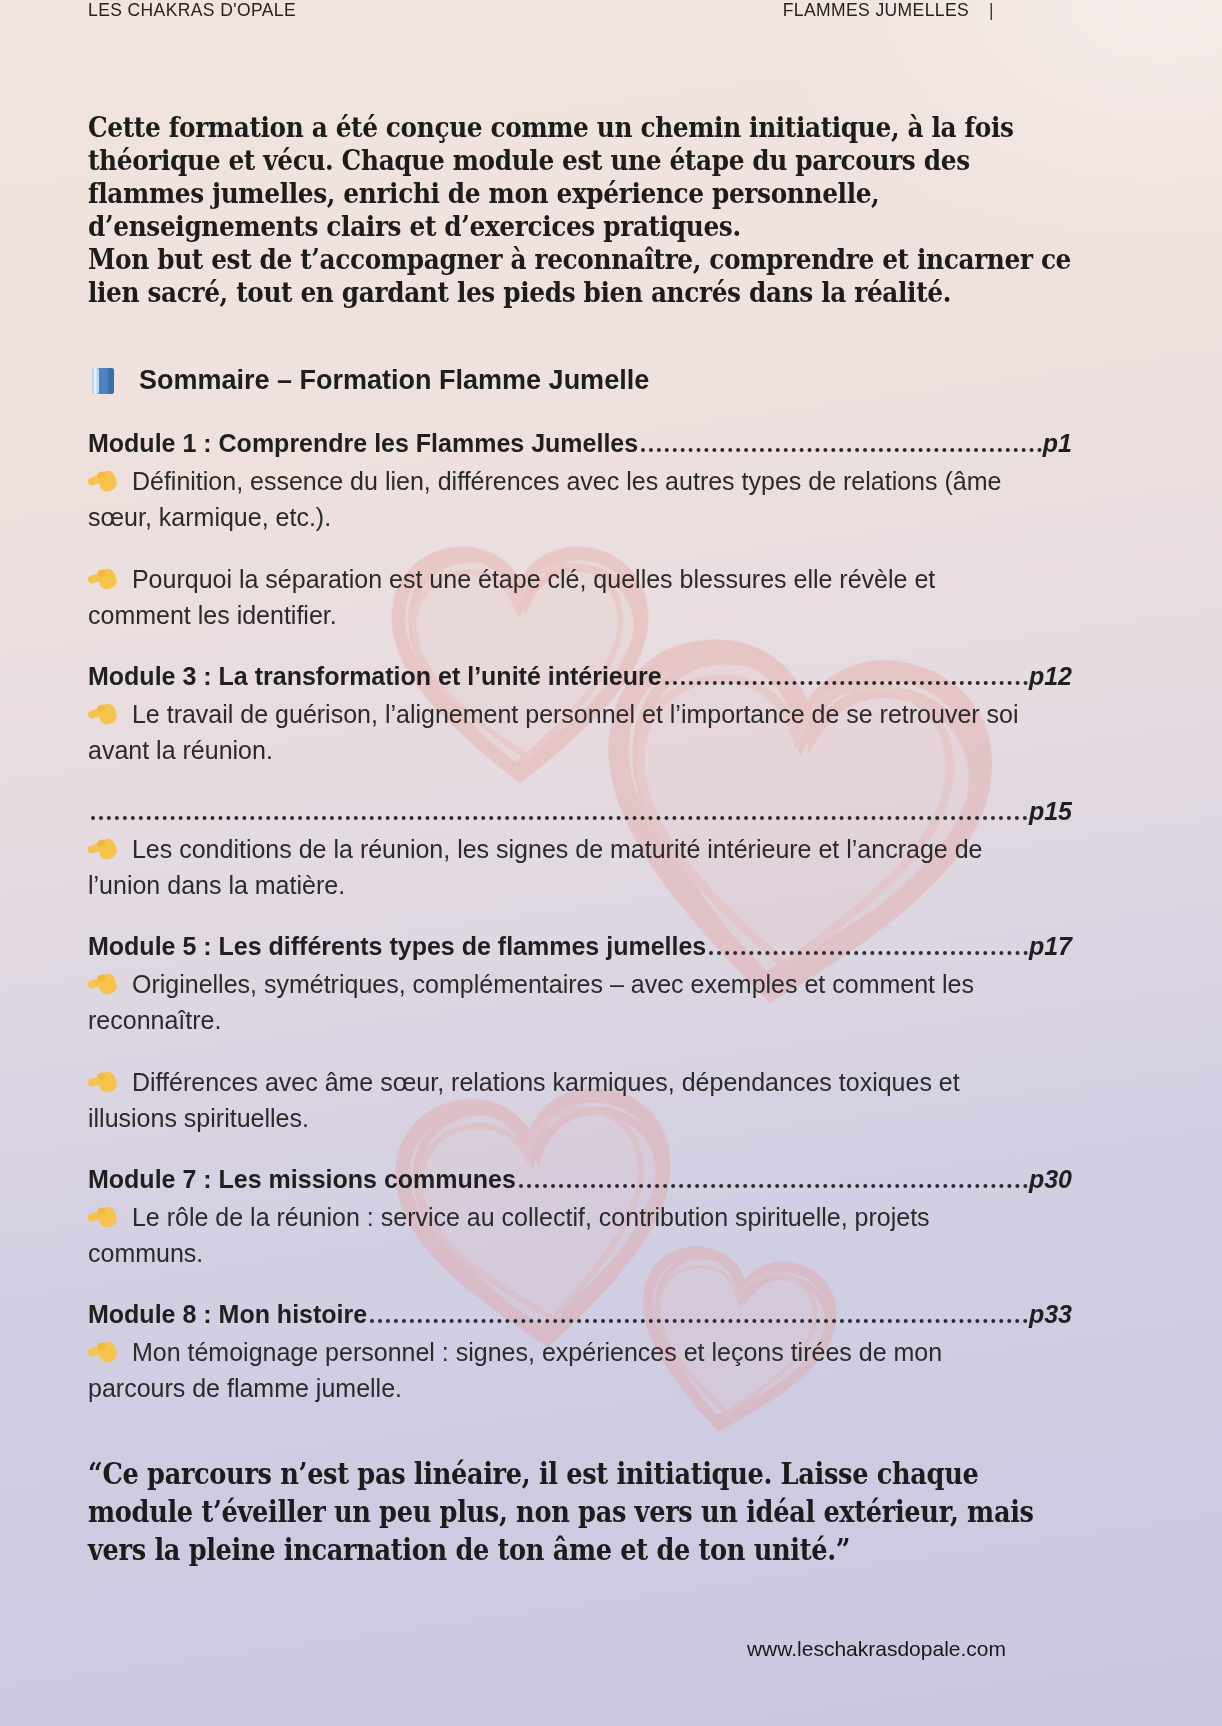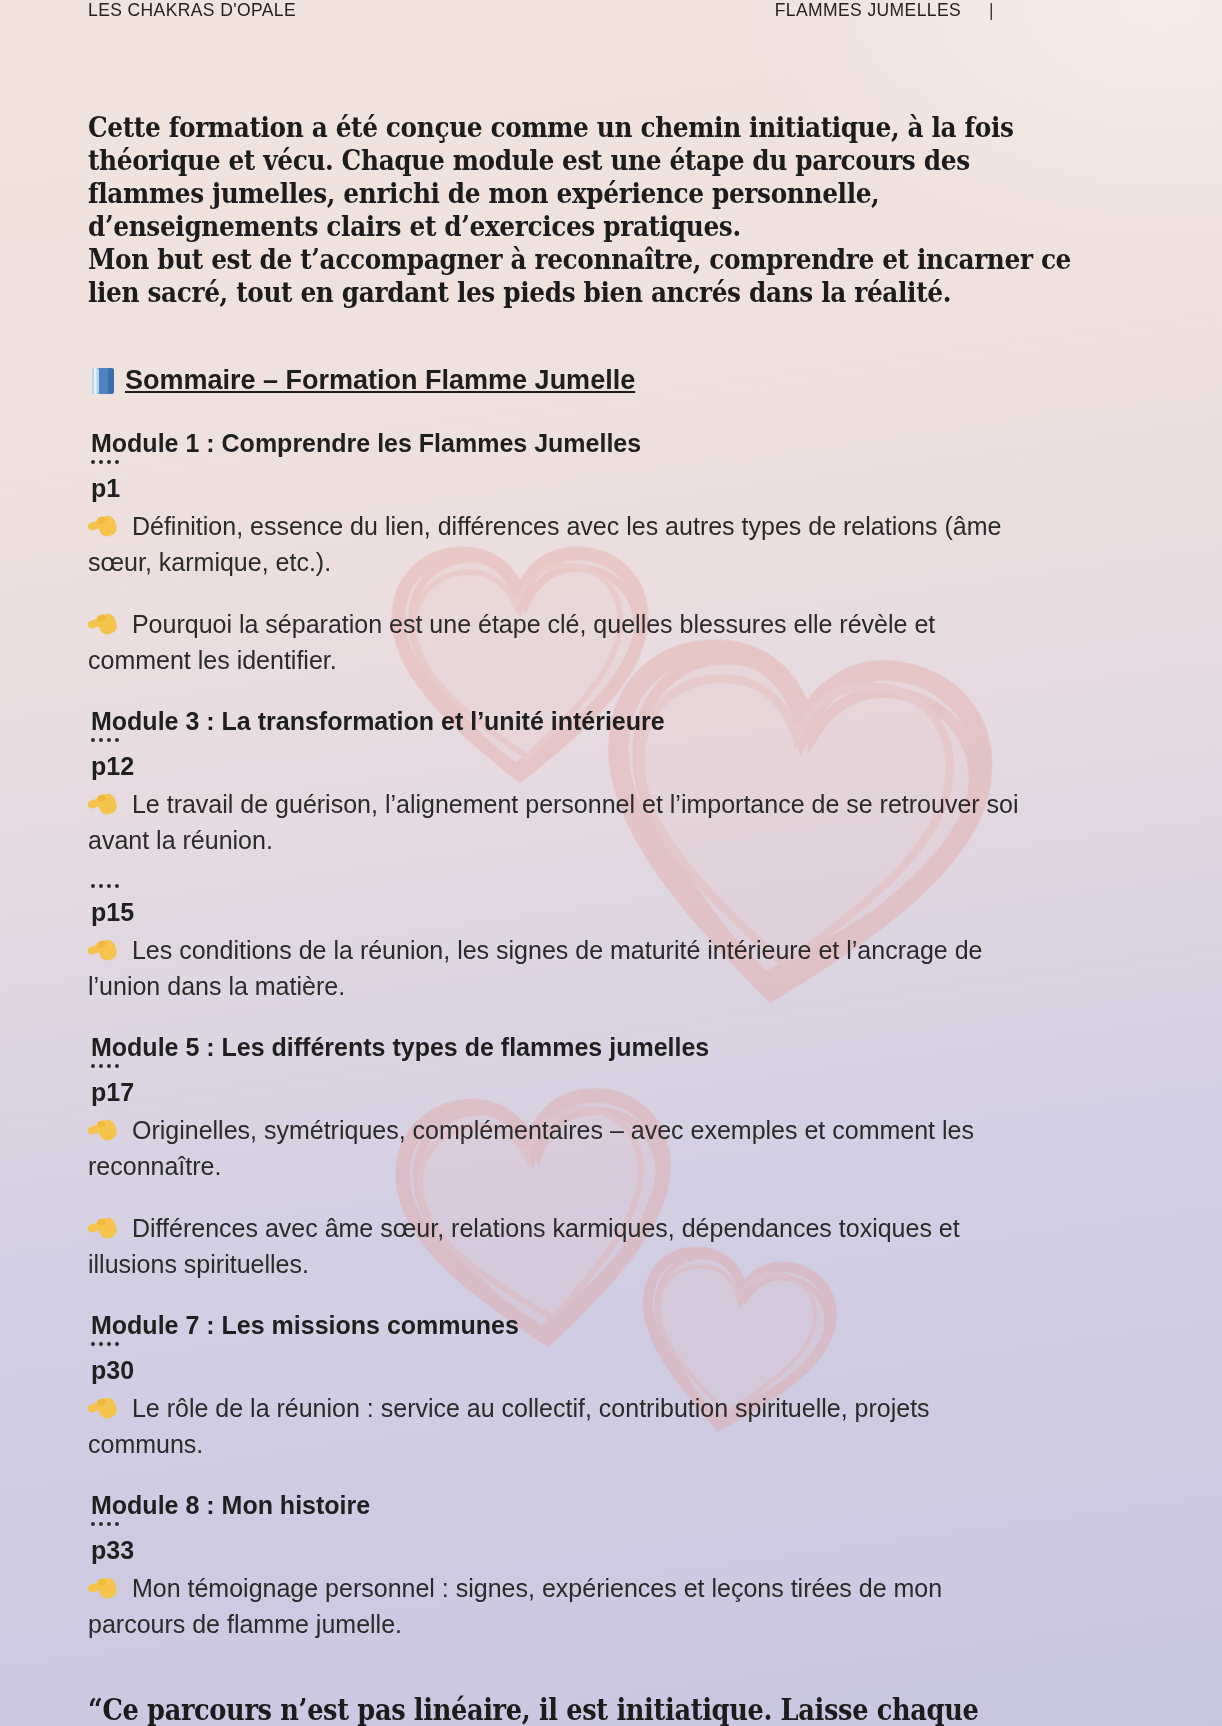--- a/index.html
+++ b/index.html
@@ -13,43 +13,43 @@
       linear-gradient(172deg, #f1e3dd 0%, #efe1dd 24%, #e4dae1 46%, #d3cfe3 68%, #c9c7e0 100%);
   }
   .watermark { position:absolute; inset:0; z-index:0; pointer-events:none; }
   .content { position:relative; z-index:1; padding:0 150px 0 88px; }
 
   .header {
     display:flex; justify-content:space-between; align-items:baseline;
     padding-right:78px;
     font-size:17.5px; letter-spacing:0.4px; color:#26211f; font-weight:400;
   }
-  .header-right { display:flex; gap:28px; align-items:baseline; }
+  .header-right { display:flex; gap:20px; align-items:baseline; }
   .header-divider { color:#3a3a3a; font-weight:300; }
 
   .serif-condensed {
     font-family:"DejaVu Serif", serif; font-weight:700;
     letter-spacing:-0.4px; color:#1d1c1c;
     width:113%; transform:scaleX(0.885); transform-origin:left top;
   }
   .intro { margin-top:90px; font-size:28px; line-height:1.18; }
   .intro p { margin:0; }
 
   .toc-heading {
     margin-top:56px; font-size:27px; font-weight:700; color:#1e1e1e;
-    display:flex; align-items:center; gap:7px;text-decoration:underline;
+    display:flex; align-items:center; gap:21px;
   }
   .book-icon { width:30px; height:30px; flex:0 0 auto; }
 
   .toc-list { margin-top:30px; }
   .module { margin-bottom:26px; }
-  .module-row { display:flex; align-items:baseline; font-weight:700; font-size:25px; line-height:34px; color:#1f1f1f;flex-direction:column; }
+  .module-row { display:flex; align-items:baseline; font-weight:700; font-size:25px; line-height:34px; color:#1f1f1f; }
   .module-title { white-space:nowrap; }
   .leader { flex:1 1 auto; border-bottom:4px dotted #2b2b2b; margin:0 1px 7px 3px; min-width:28px; }
-  .module-page { white-space:nowrap; }
+  .module-page { white-space:nowrap;font-style:italic; }
   .module-desc { font-size:25px; line-height:36px; margin-top:3px; max-width:932px; color:#2b2a2a; }
   .finger-icon { display:inline-block; width:31px; height:25px; vertical-align:-4px; margin-right:6px; }
 
   .quote { margin-top:50px; font-size:29px; line-height:1.3; }
 
   .footer { margin-top:68px; text-align:right; padding-right:66px; font-size:21px; color:#181818; }
 </style>
 </head>
 <body>
 

